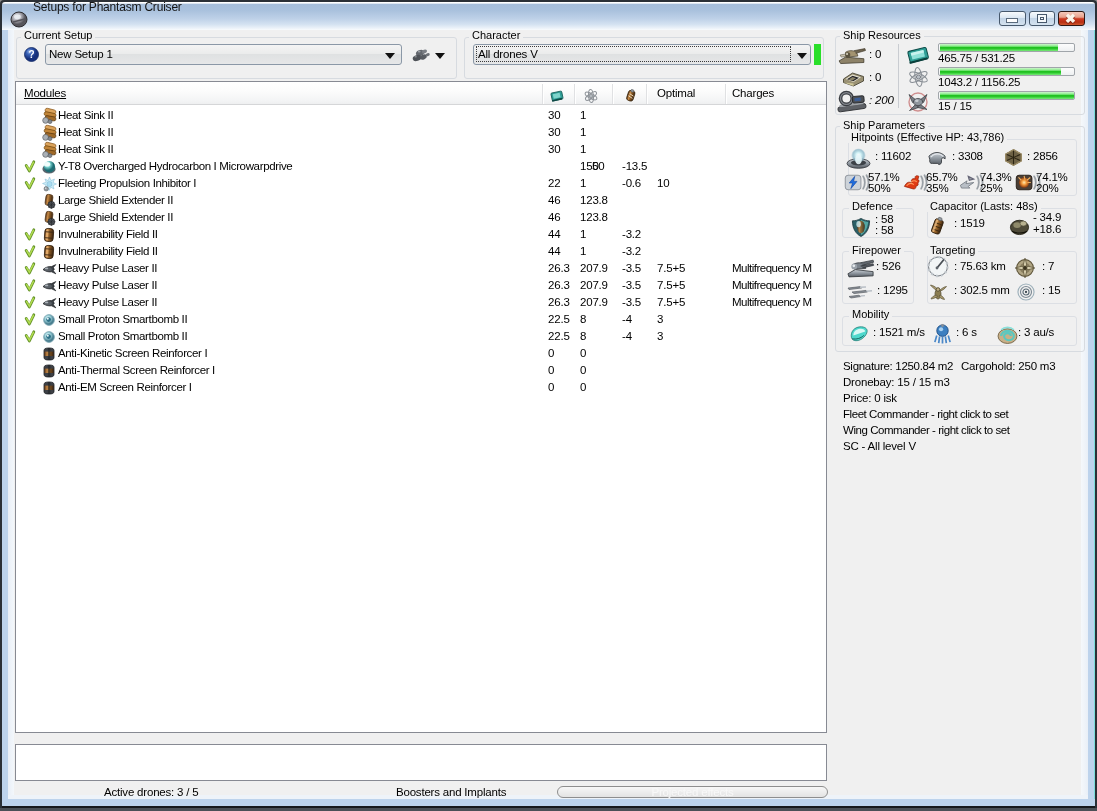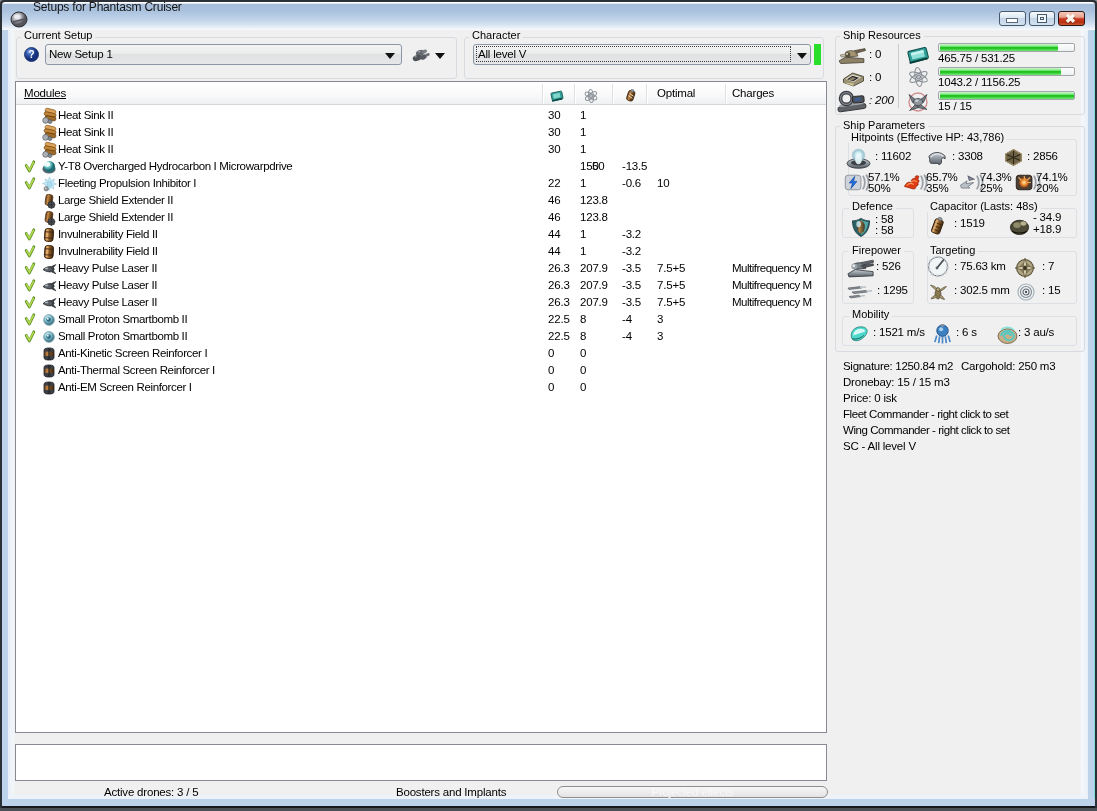--- a/index.html
+++ b/index.html
@@ -90,21 +90,21 @@
       <ellipse cx="6" cy="12" rx="4.4" ry="2.9" fill="#4e5257" transform="rotate(-18 6 12)"></ellipse>
       <ellipse cx="12.5" cy="11" rx="3.4" ry="2.4" fill="#585c62" transform="rotate(-24 12.5 11)"></ellipse>
       <ellipse cx="16.8" cy="8.6" rx="2" ry="1.4" fill="#6e7278" transform="rotate(-20 16.8 8.6)"></ellipse>
       <ellipse cx="8.2" cy="5.6" rx="1.4" ry="0.9" fill="#9ba0a6"></ellipse>
       <ellipse cx="4.6" cy="10.8" rx="1.3" ry="0.8" fill="#888d93"></ellipse>
     </g>
   </svg>
 <div class="arrow" style="left:435px;top:53px;"></div>
 <div class="combo" style="left:473px;top:44px;width:338px;height:21px;"></div>
 <div class="abs" style="left:476px;top:46px;width:315px;height:16px;border:1px dotted #3a3a3a;"></div>
-<div class="t" style="left:478px;top:48px;">All level V</div>
+<div class="t" style="left:478px;top:48px;">All drones V</div>
 <div class="arrow" style="left:797px;top:53px;"></div>
 <div class="abs" style="left:814px;top:44px;width:7px;height:21px;background:#2adf2a;"></div>
 <div class="list" style="left:15px;top:81px;width:812px;height:652px;"></div>
 <div class="hdr"></div>
 <div class="hsep" style="left:542px;"></div>
 <div class="hsep" style="left:574px;"></div>
 <div class="hsep" style="left:612px;"></div>
 <div class="hsep" style="left:646px;"></div>
 <div class="hsep" style="left:725px;"></div>
 <div class="t" style="left:24px;top:87px;z-index:4;text-decoration:underline;">Modules</div>
@@ -590,21 +590,21 @@
 <div class="t" style="left:954px;top:217px;">: 1519</div>
 <svg style="left:1009px;top:215px" width="21" height="21" viewBox="0 0 22 20">
     <g>
       <ellipse cx="11" cy="12" rx="9.5" ry="7.5" fill="#4e4a38" stroke="#211e12" stroke-width="0.9"></ellipse>
       <ellipse cx="8.5" cy="9.5" rx="4" ry="3" fill="#8f8a6a"></ellipse>
       <ellipse cx="15" cy="8" rx="3.4" ry="2.6" fill="#b8b290" stroke="#5c5740" stroke-width="0.7"></ellipse>
       <path d="M3 16 C7 18.5 15 18.5 19 16" stroke="#15130a" stroke-width="1.2" fill="none"></path>
     </g>
   </svg>
 <div class="t" style="left:1033px;top:211px;">- 34.9</div>
-<div class="t" style="left:1033px;top:223px;">+18.9</div>
+<div class="t" style="left:1033px;top:223px;">+18.6</div>
 <div class="gb2" style="left:842px;top:251px;width:72px;height:53px;"></div>
 <div class="lbl" style="left:849px;top:245px;">Firepower</div>
 <svg style="left:845px;top:257px" width="30" height="22" viewBox="0 0 27 21">
     <g>
       <path d="M2 16 L9 12 L26 14 L26 18 L3 19 Z" fill="url(#steel)" stroke="#33383d" stroke-width="0.8"></path>
       <path d="M7 7 C11 5 15 5.2 18 7 L19 11 L8 11.5 Z" fill="#7b838b" stroke="#383c41" stroke-width="0.8"></path>
       <path d="M14 5.5 L26 3 L26.5 5 L16 8" fill="#60666d" stroke="#33383d" stroke-width="0.7"></path>
       <path d="M14 8.5 L26 6.5 L26.5 8 L16 10.4" fill="#565b62" stroke="#30343a" stroke-width="0.7"></path>
       <circle cx="8" cy="9" r="2.8" fill="#9aa2aa"></circle>
       <circle cx="7.6" cy="8.4" r="1.3" fill="#e7ebee"></circle>

